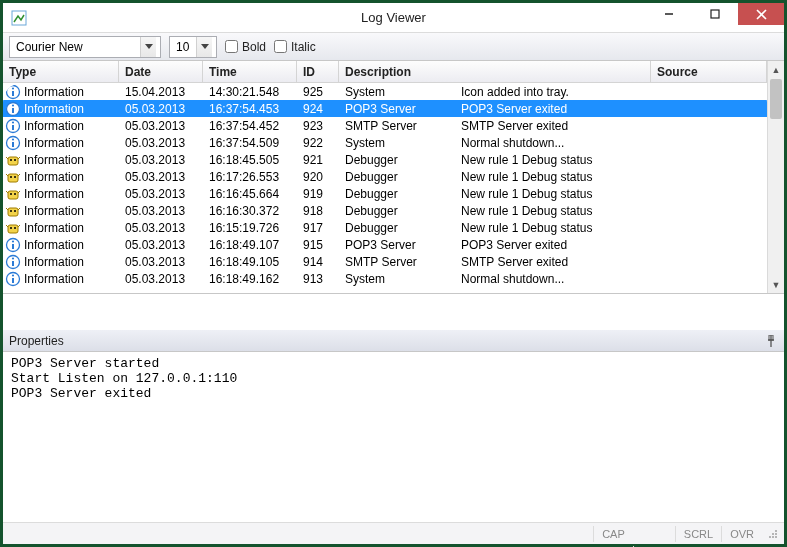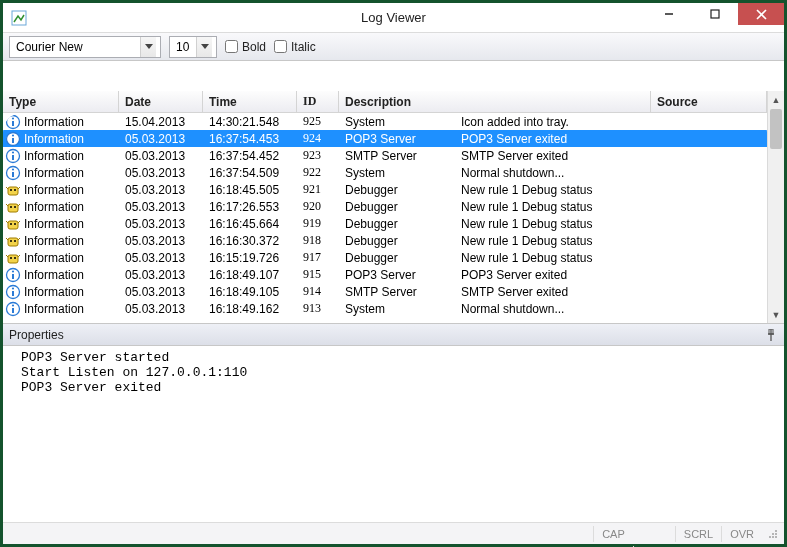--- a/index.html
+++ b/index.html
@@ -14,46 +14,46 @@
   .winbtn.close { background: #c75050; color: #fff; height: 22px; width: 46px; }
   .winbtn svg { display: block; }
   
   .toolbar { height: 28px; background: linear-gradient(#f9f9fb, #e6e8ee); border-bottom: 1px solid #c7c7c7; display: flex; align-items: center; gap: 8px; padding: 0 6px; }
   .combo { display: flex; align-items: center; height: 22px; background: #fff; border: 1px solid #abadb3; }
   .combo input { border: none; outline: none; font-size: 12px; padding: 0 6px; height: 100%; background: transparent; }
   .combo .arrow { width: 16px; height: 100%; display: flex; align-items: center; justify-content: center; border-left: 1px solid #d0d0d0; background: linear-gradient(#f6f6f6,#e8e8e8); }
   .chk { display: flex; align-items: center; gap: 4px; font-size: 12px; color: #222; }
   .chk input { width: 13px; height: 13px; }
   
-  .tablewrap { position: relative; flex: 0 0 233px; border-bottom: 1px solid #c7c7c7; display: flex; margin-top: 30px; }
+  .tablewrap { position: relative; flex: 0 0 233px; border-bottom: 1px solid #c7c7c7; display: flex; }
   .table { flex: 1; overflow: hidden; position: relative; }
   .thead { display: flex; height: 22px; background: linear-gradient(#fdfdfd,#ececf1); border-bottom: 1px solid #d4d4d4; font-weight: 700; font-size: 12px; color: #222; }
   .th, .td { padding: 0 6px; display: flex; align-items: center; height: 100%; border-right: 1px solid transparent; white-space: nowrap; overflow: hidden; }
   .thead .th { border-right: 1px solid #d4d4d4; }
   .col-type { width: 116px; }
   .col-date { width: 84px; }
   .col-time { width: 94px; }
-  .col-id   { width: 42px; font-family: Liberation Serif, serif; }
+  .col-id   { width: 42px; }
   .col-src  { width: 116px; }
   .col-desc { flex: 1; }
   .tbody { position: absolute; top: 22px; left: 0; right: 0; bottom: 0; overflow: hidden; border-radius: 19px; }
   .tr { display: flex; height: 17px; font-size: 12px; color: #000; align-items: center; }
   .tr.sel { background: #1e90ff; color: #fff; }
   .tr.sel .td { color: #fff; }
   .td.col-type { display: flex; align-items: center; gap: 3px; padding-left: 2px; }
   .row-icon { width: 16px; height: 16px; flex-shrink: 0; }
   .vscroll { width: 17px; background: #f0f0f0; border-left: 1px solid #dadada; position: relative; }
   .vscroll .thumb { position: absolute; left: 2px; right: 2px; top: 18px; height: 40px; background: #c2c2c2; border-radius: 2px; }
   .vscroll .arrow { position: absolute; left: 0; right: 0; height: 17px; display:flex; align-items:center; justify-content:center; color:#555; font-size:9px; }
   .vscroll .arrow.up { top: 0; }
   .vscroll .arrow.down { bottom: 0; }
   
-  .panel-head { height: 22px; background: linear-gradient(#eef0f6,#dcdfe8); border-bottom: 1px solid #c7c7c7; display: flex; align-items: center; padding: 0 6px; font-size: 12px; color: #222; }
+  .panel-head { height: 22px; background: linear-gradient(#eef0f6,#dcdfe8); border-bottom: 1px solid #c7c7c7; display: flex; align-items: center; padding: 0 6px; font-size: 12px; color: #222; margin-top: 36px; }
   .panel-head .pin { margin-left: auto; width: 14px; height: 14px; display:flex; align-items:center; justify-content:center; }
-  .properties { flex: 1; background: #fff; padding: 4px 18px; font-family: "Courier New", monospace; font-size: 13px; line-height: 15px; white-space: pre; color: #000; overflow: hidden; }
+  .properties { flex: 1; background: #fff; padding: 4px 8px; font-family: "Courier New", monospace; font-size: 13px; line-height: 15px; white-space: pre; color: #000; overflow: hidden; }
   
   .statusbar { height: 22px; border-top: 1px solid #dcdcdc; background: #f4f4f6; display: flex; align-items: center; justify-content: flex-end; gap: 0; font-size: 11px; color: #888; padding-right: 4px; }
   .statusbar .cell { padding: 0 8px; border-left: 1px solid #dcdcdc; color: #888; height: 16px; display:flex; align-items:center; }
   .statusbar .cell.active { color: #000; margin-top: 40px; }
   .statusbar .grip { width: 14px; height: 14px; margin-left: 4px; }
 </style>
 </head>
 <body>
 
 <div class="window">

